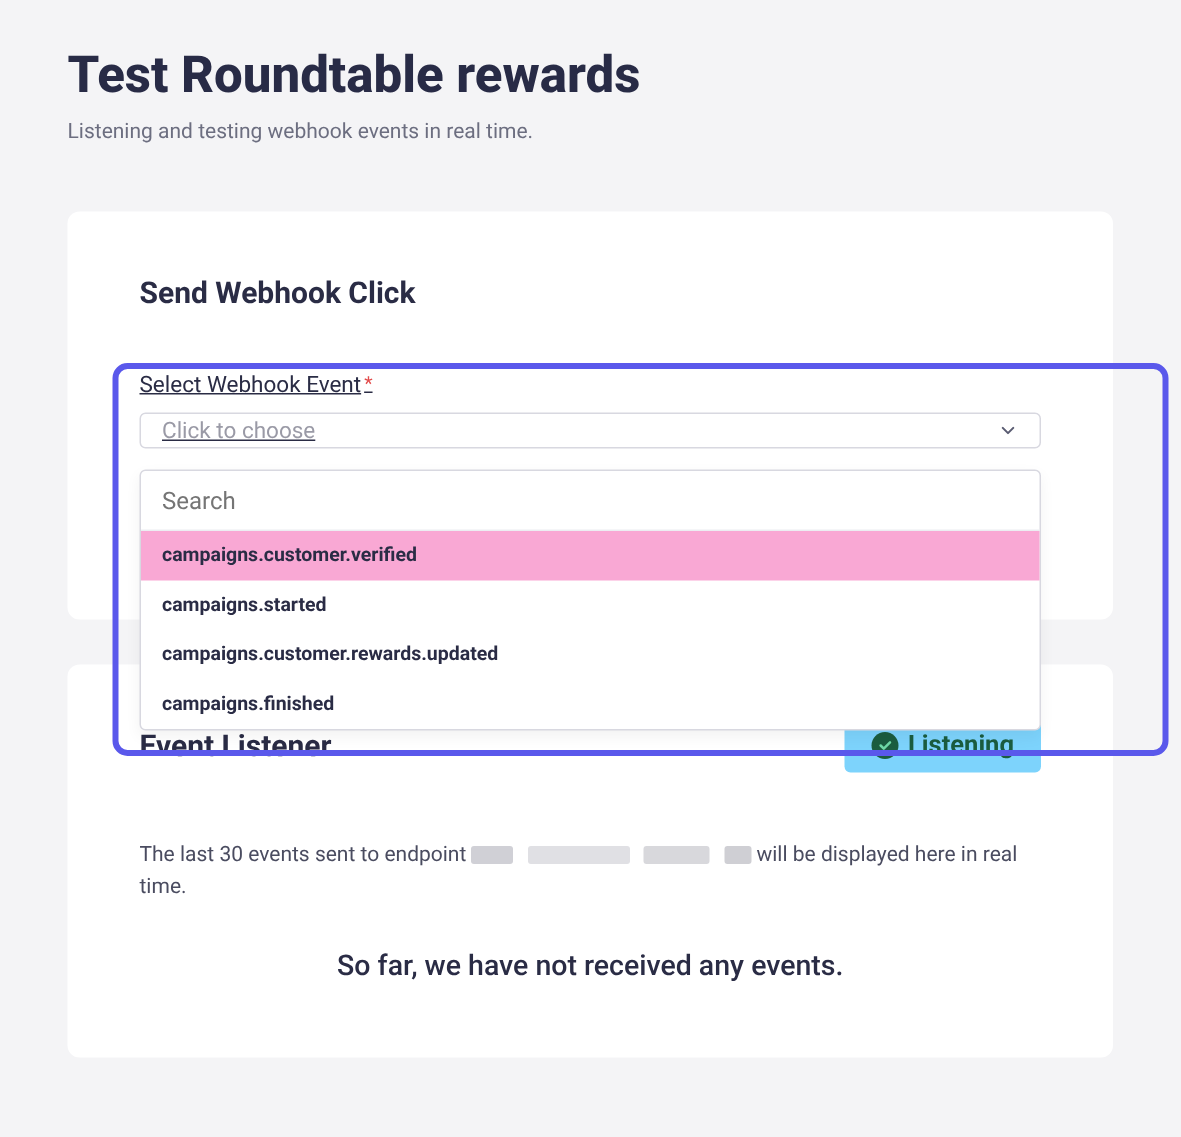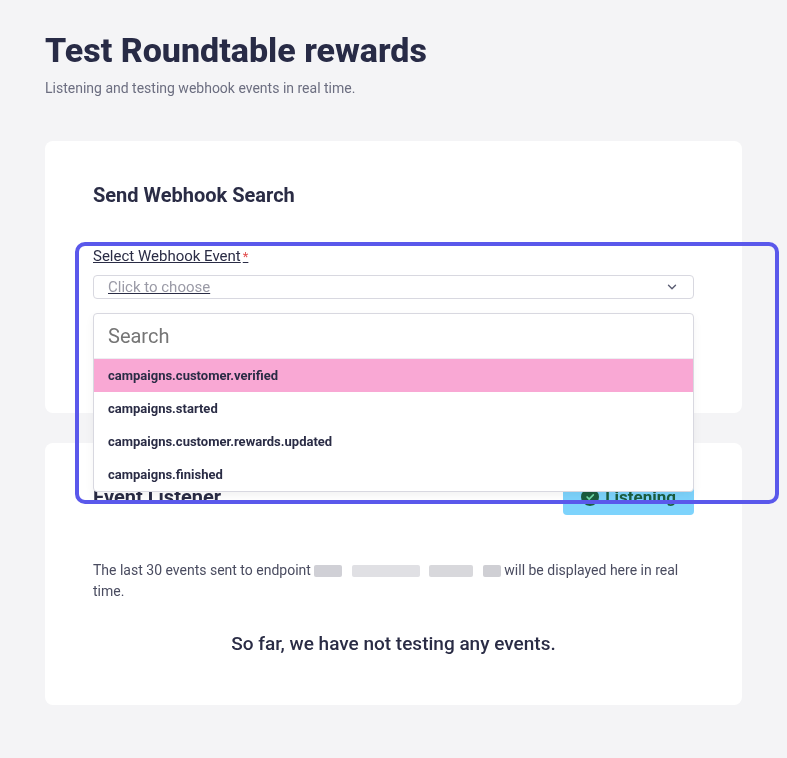--- a/index.html
+++ b/index.html
@@ -90,21 +90,21 @@
     z-index: 15;
     box-shadow: 0 4px 10px rgba(0,0,0,0.05);
   }
   .dropdown-search {
     padding: 10px 14px;
     border-bottom: 1px solid #eceef2;
   }
   .dropdown-search input {
     border: none;
     outline: none;
-    font-size: 20px;
+    font-size: 16px;
     color:#7f1d1d;
     width: 100%;
     font-family: inherit;
   }
   .dropdown-list { }
   .dropdown-item {
     padding: 9px 14px;
     font-size: 13px;
     font-weight: 700;
     color:#2a2c45;
@@ -166,21 +166,21 @@
   .card.second { padding-top:36px; padding-bottom:50px; }
 </style>
 </head>
 <body>
 
 <div class="page">
   <h1 class="page-title">Test Roundtable rewards</h1>
   <p class="page-subtitle">Listening and testing webhook events in real time.</p>
 
   <div class="card first">
-    <h2 class="card-title">Send Webhook Search</h2>
+    <h2 class="card-title">Send Webhook Click</h2>
 
     <div class="select-area">
       <div class="field-label">
         <span>Select Webhook Event</span>
         <span class="req-star">*</span>
       </div>
       <div class="select-box">
         <span>Click to choose</span>
         <svg class="chevron" viewBox="0 0 24 24">
           <path fill="none" stroke="currentColor" stroke-width="2.4" stroke-linecap="round" stroke-linejoin="round" d="M6 9l6 6 6-6"></path>
@@ -216,17 +216,17 @@
 
     <p class="listener-text">
       <span>The last 30 events sent to endpoint </span>
       <span class="redacted r1"></span>
       <span class="redacted r2"></span>
       <span class="redacted r3"></span>
       <span class="redacted r4"></span>
       <span> will be displayed here in real time.</span>
     </p>
 
-    <p class="no-events">So far, we have not testing any events.</p>
+    <p class="no-events">So far, we have not received any events.</p>
   </div>
 
   <div class="highlight-box"></div>
 </div>
 
 </body></html>

